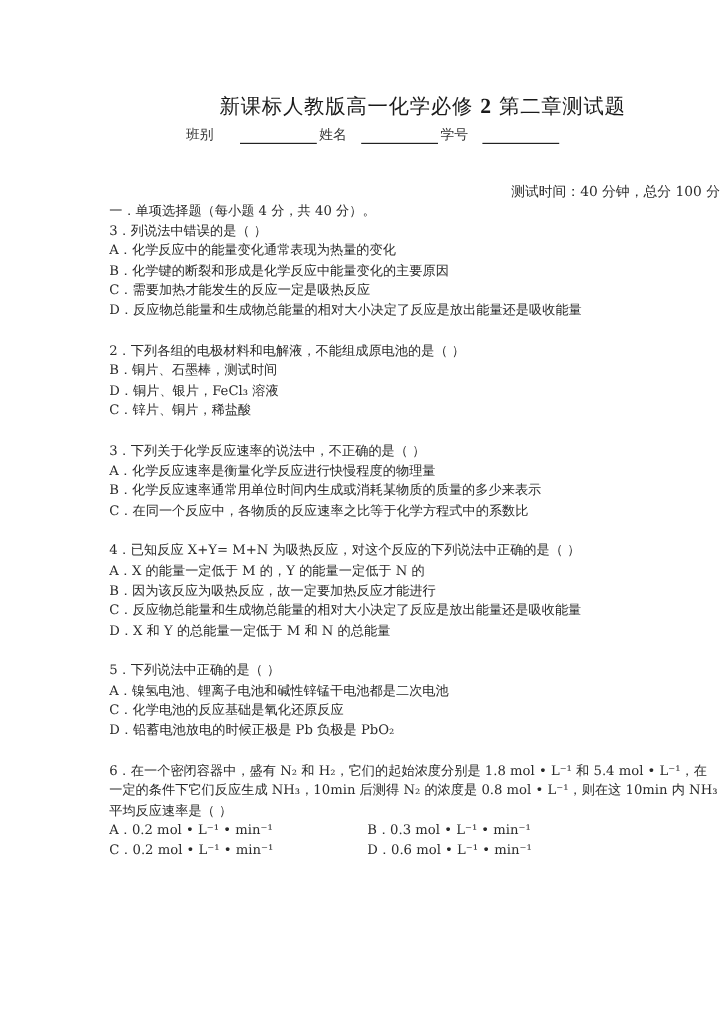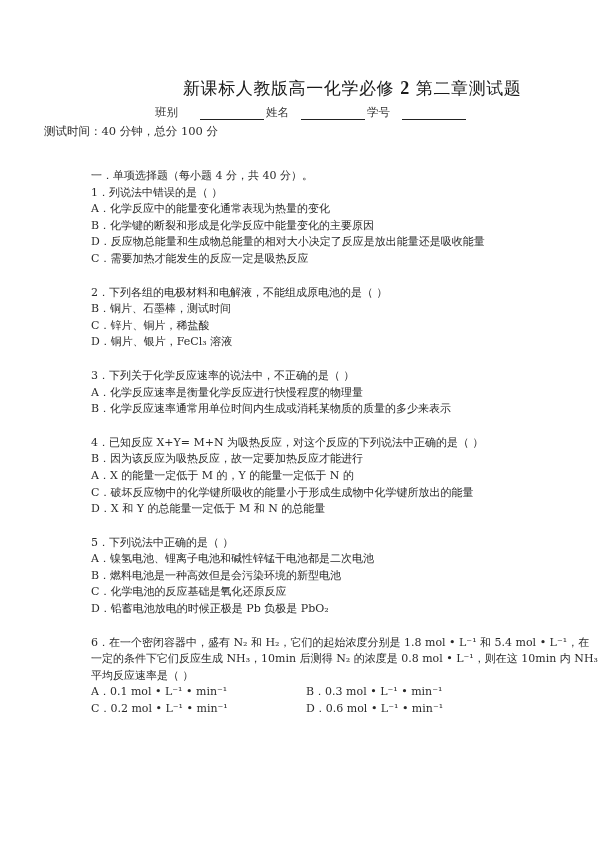--- a/index.html
+++ b/index.html
@@ -4,21 +4,21 @@
 <style>
   html, body { margin:0; padding:0; background:#ffffff; }
   body { width:600px; height:850px; position:relative; overflow:hidden;
          font-family:"DejaVu Serif","Liberation Serif",serif; color:#2a2a2a; }
   .page { position:absolute; left:0; top:0; width:568px; height:850px; }
   .title { position:absolute; left:183px; top:77px; font-size:17px; letter-spacing:0.6px; color:#1a1a1a; white-space:nowrap; }
   .title b { font-family:"Liberation Serif",serif; font-weight:bold; font-size:18px; }
   .info { position:absolute; top:105px; left:155px; font-size:11.5px; white-space:nowrap; display:flex; align-items:flex-end; }
   .info .lbl { color:#333; }
   .info .blank { display:inline-block; border-bottom:1.3px solid #222; height:12px; margin:0 2px; }
-  .time { position:absolute; top:124px; left:0; width:600px; text-align:left; padding-left:44px; box-sizing:border-box; font-size:11.5px; }
+  .time { position:absolute; top:152px; left:0; width:600px; text-align:right; padding-left:44px; box-sizing:border-box; font-size:11.5px; }
   .content { position:absolute; left:91px; top:168px; width:440px; font-size:11px; line-height:16.6px; }
   .line { white-space:nowrap; }
   .gap { height:17px; }
   .opt-row { display:flex; }
   .opt-row .col { width:215px; white-space:nowrap; }
 </style>
 </head>
 <body>
 
 <div class="page">
@@ -36,57 +36,57 @@
     <span class="blank" style="width:64px;margin-left:12px;"></span>
     <span class="lbl">学号</span>
     <span class="blank" style="width:64px;margin-left:12px;"></span>
   </div>
 
   <div class="time">测试时间：40 分钟，总分 100 分</div>
 
   <div class="content">
     <div class="line">一．单项选择题（每小题 4 分，共 40 分）。</div>
 
-    <div class="line">1．列说法中错误的是（ ）</div>
+    <div class="line">3．列说法中错误的是（ ）</div>
     <div class="line">A．化学反应中的能量变化通常表现为热量的变化</div>
     <div class="line">B．化学键的断裂和形成是化学反应中能量变化的主要原因</div>
+    <div class="line">C．需要加热才能发生的反应一定是吸热反应</div>
     <div class="line">D．反应物总能量和生成物总能量的相对大小决定了反应是放出能量还是吸收能量</div>
-    <div class="line">C．需要加热才能发生的反应一定是吸热反应</div>
     <div class="gap"></div>
 
     <div class="line">2．下列各组的电极材料和电解液，不能组成原电池的是（ ）</div>
     <div class="line">B．铜片、石墨棒，测试时间</div>
+    <div class="line">D．铜片、银片，FeCl₃ 溶液</div>
     <div class="line">C．锌片、铜片，稀盐酸</div>
-    <div class="line">D．铜片、银片，FeCl₃ 溶液</div>
     <div class="gap"></div>
 
     <div class="line">3．下列关于化学反应速率的说法中，不正确的是（ ）</div>
     <div class="line">A．化学反应速率是衡量化学反应进行快慢程度的物理量</div>
     <div class="line">B．化学反应速率通常用单位时间内生成或消耗某物质的质量的多少来表示</div>
+    <div class="line">C．在同一个反应中，各物质的反应速率之比等于化学方程式中的系数比</div>
     <div class="gap"></div>
 
     <div class="line">4．已知反应 X+Y= M+N 为吸热反应，对这个反应的下列说法中正确的是（ ）</div>
+    <div class="line">A．X 的能量一定低于 M 的，Y 的能量一定低于 N 的</div>
     <div class="line">B．因为该反应为吸热反应，故一定要加热反应才能进行</div>
-    <div class="line">A．X 的能量一定低于 M 的，Y 的能量一定低于 N 的</div>
-    <div class="line">C．破坏反应物中的化学键所吸收的能量小于形成生成物中化学键所放出的能量</div>
+    <div class="line">C．反应物总能量和生成物总能量的相对大小决定了反应是放出能量还是吸收能量</div>
     <div class="line">D．X 和 Y 的总能量一定低于 M 和 N 的总能量</div>
     <div class="gap"></div>
 
     <div class="line">5．下列说法中正确的是（ ）</div>
     <div class="line">A．镍氢电池、锂离子电池和碱性锌锰干电池都是二次电池</div>
-    <div class="line">B．燃料电池是一种高效但是会污染环境的新型电池</div>
     <div class="line">C．化学电池的反应基础是氧化还原反应</div>
     <div class="line">D．铅蓄电池放电的时候正极是 Pb 负极是 PbO₂</div>
     <div class="gap"></div>
 
     <div class="line">6．在一个密闭容器中，盛有 N₂ 和 H₂，它们的起始浓度分别是 1.8 mol • L⁻¹ 和 5.4 mol • L⁻¹，在</div>
     <div class="line">一定的条件下它们反应生成 NH₃，10min 后测得 N₂ 的浓度是 0.8 mol • L⁻¹，则在这 10min 内 NH₃ 的</div>
     <div class="line">平均反应速率是（ ）</div>
     <div class="opt-row">
-      <div class="col">A．0.1 mol • L⁻¹ • min⁻¹</div>
+      <div class="col">A．0.2 mol • L⁻¹ • min⁻¹</div>
       <div class="col">B．0.3 mol • L⁻¹ • min⁻¹</div>
     </div>
     <div class="opt-row">
       <div class="col">C．0.2 mol • L⁻¹ • min⁻¹</div>
       <div class="col">D．0.6 mol • L⁻¹ • min⁻¹</div>
     </div>
   </div>
 </div>
 
 </body></html>

